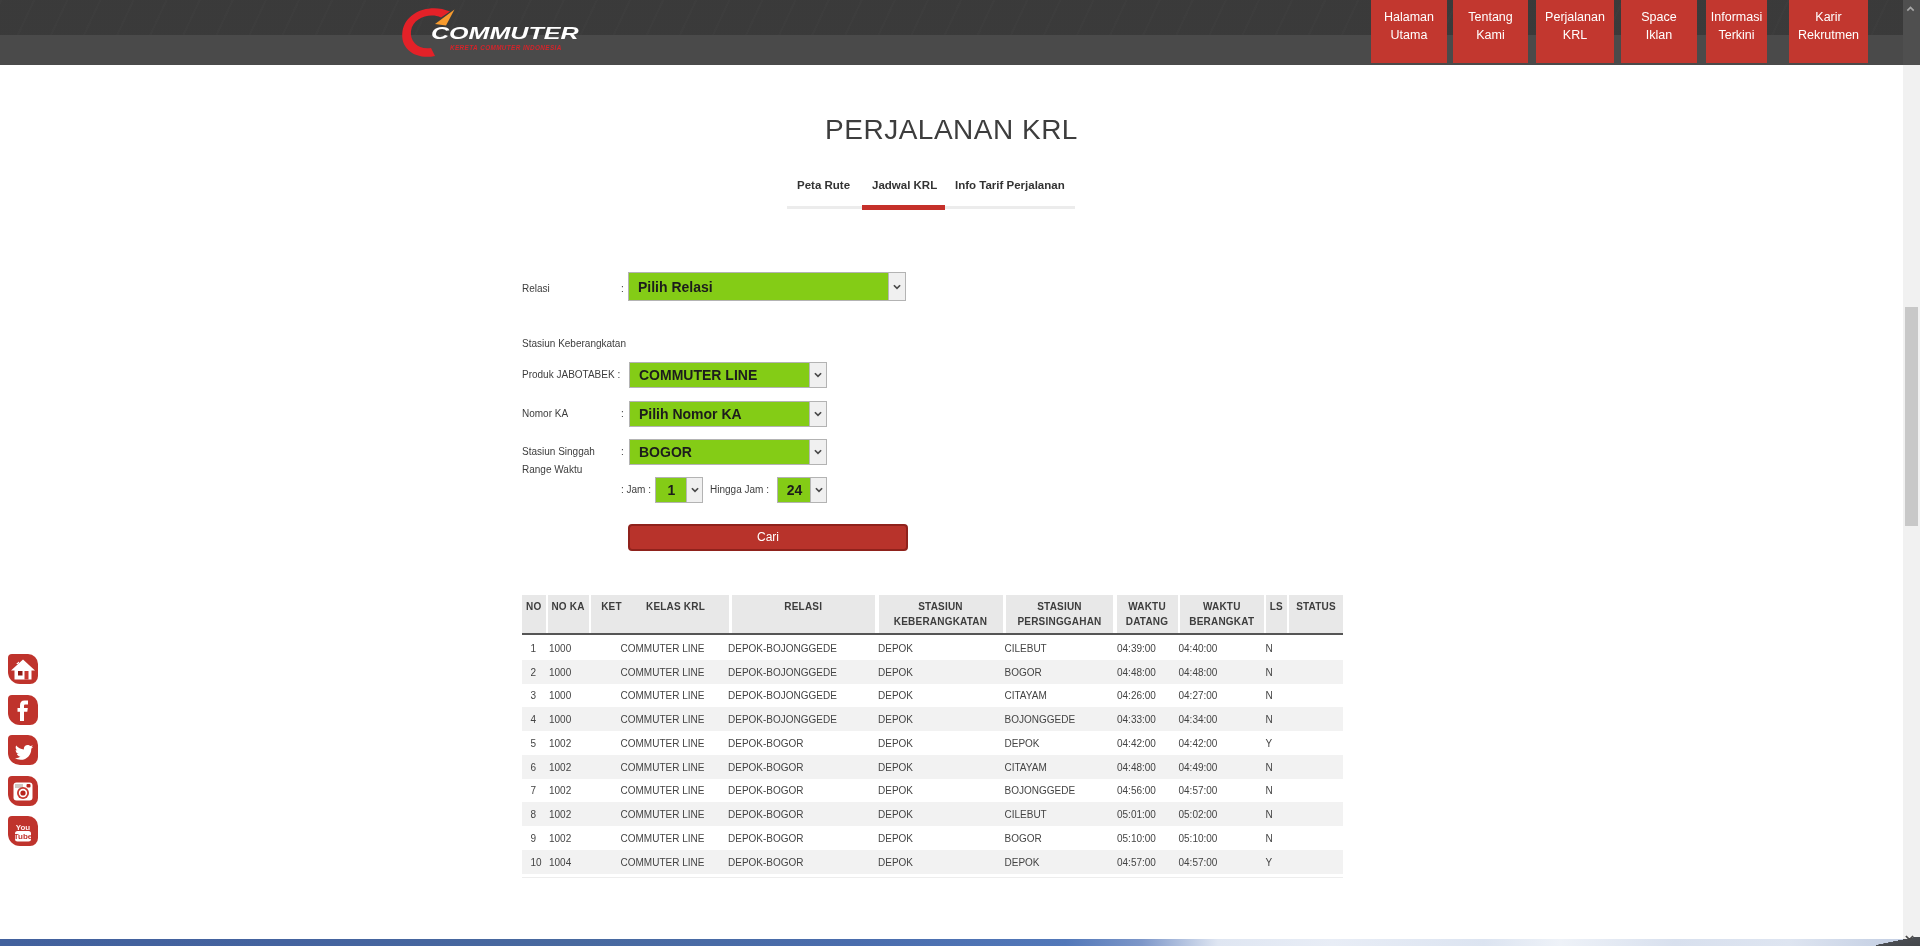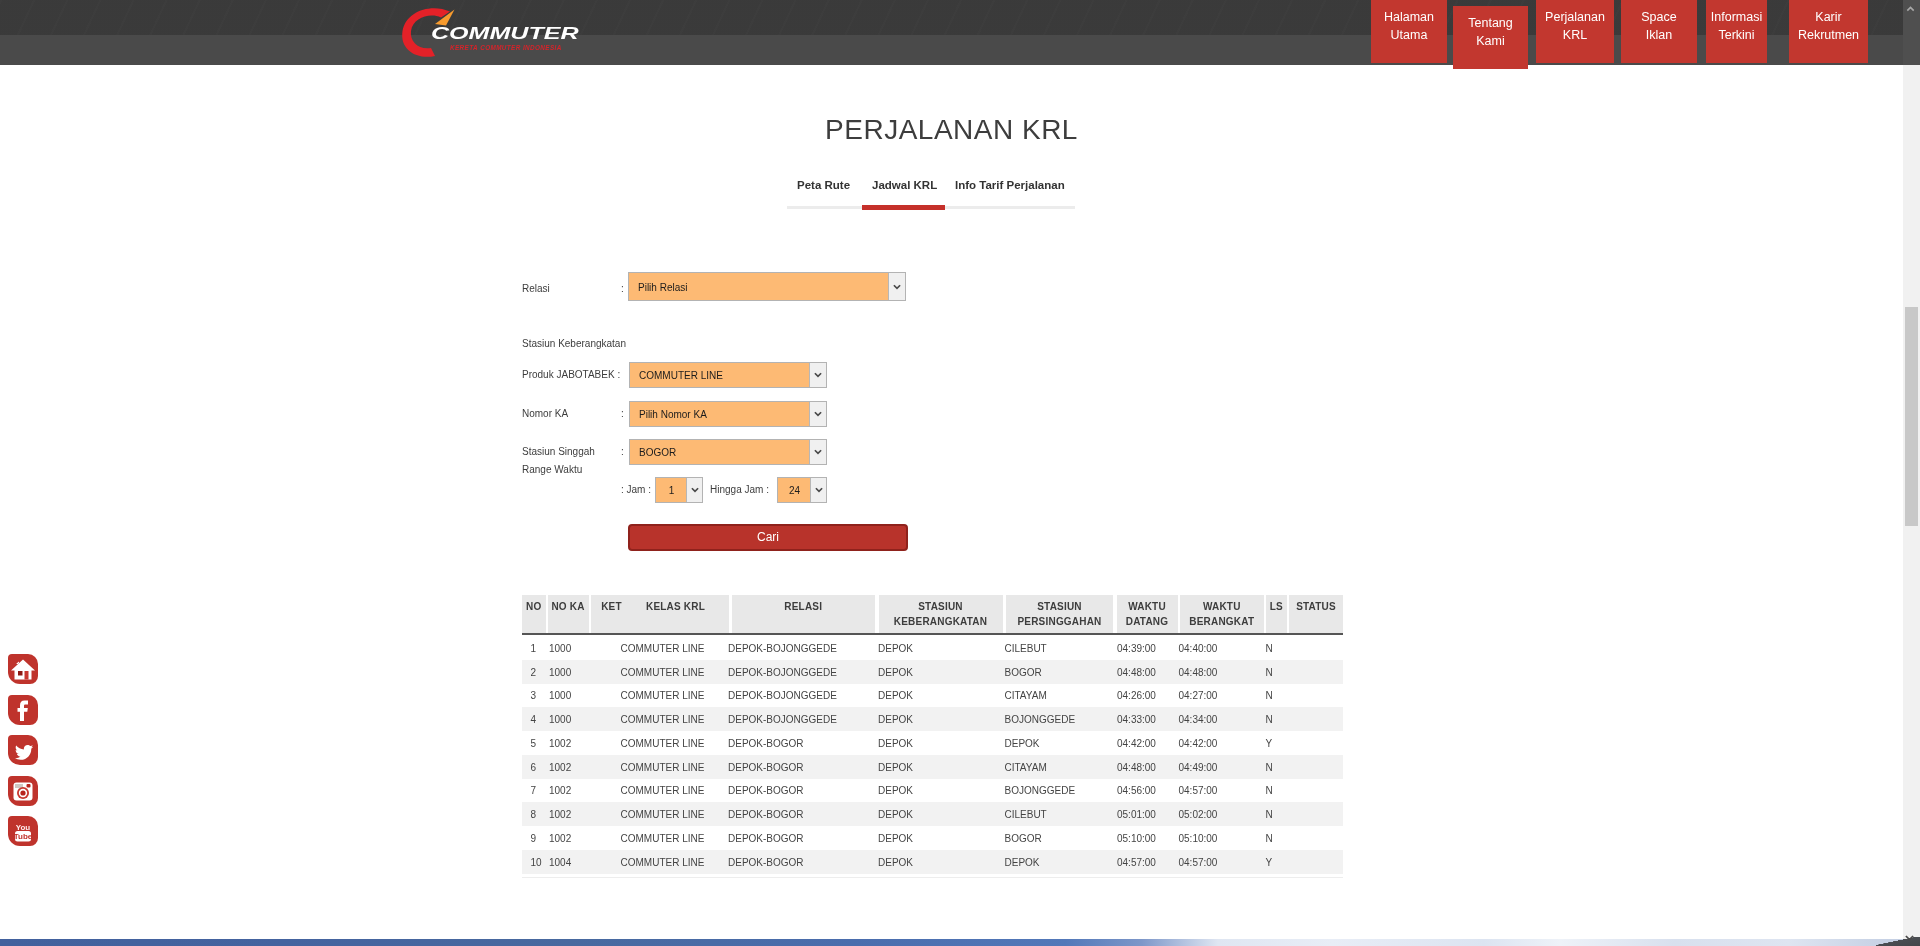--- a/index.html
+++ b/index.html
@@ -22,21 +22,21 @@
   .chev { position:absolute; left:1907px; width:9px; height:9px; }
   
   #title { position:absolute; left:0; top:114px; width:1903px; text-align:center;
     font-size:28px; color:#3d3d3d; letter-spacing:0.5px; }
   .tab { position:absolute; top:179px; font-size:11.5px; font-weight:bold; color:#333; }
   #tabline  { position:absolute; left:787px; top:205.5px; width:288px; height:3px; background:#ececec; }
   #tabred   { position:absolute; left:862px; top:205px; width:83px; height:4.5px; background:#c5302a; }
   
   .flabel { position:absolute; left:522px; font-size:10px; line-height:12px; color:#3d3d3d; }
   .fcolon { position:absolute; left:621px; font-size:10px; line-height:12px; color:#3d3d3d; }
-  .sel { position:absolute; background:#fdba74; border:1px solid #b3b3b3; font-size:10px; color:#1c1c1c; }
+  .sel { position:absolute; background:#84cc16; border:1px solid #b3b3b3; font-size:14px; color:#1c1c1c;font-weight:bold; }
   .sel .txt { position:absolute; left:9px; top:50%; transform:translateY(-50%); white-space:nowrap; }
   .sel .btn { position:absolute; right:0; top:0; bottom:0; width:17px; background:#f0f0f0;
     border-left:1px solid #b7b7b7; }
   .sel .btn svg { position:absolute; left:3px; top:50%; margin-top:-4px; }
   #cari { position:absolute; left:628px; top:524px; width:280px; height:27px; background:#b8332b;
     border:2px solid #8f221c; border-radius:4px; color:#fff; font-size:12px; text-align:center; line-height:22px; }
   
   #tbl { position:absolute; left:522px; top:595px; width:821px; font-size:10px; color:#444; }
   .th { position:absolute; background:#e8e8e8; font-weight:bold; color:#3d3d3d; text-align:center;
     font-size:10px; line-height:14.5px; padding-top:5px; height:38px; letter-spacing:0.2px; }
@@ -60,21 +60,21 @@
   <div class="band2"></div>
 </div>
 <div id="logo"><svg width="200" height="58" viewBox="0 0 200 58">
 <path d="M55,9.5 C36,1 11,9 7.5,29 C4.5,48 22,58 40,54 L36,46 C24,48 14.5,40 16,29 C18,15.5 35,10.5 46,15.5 Z" fill="#e32128"></path>
 <path d="M40,22 L59.5,7.5 L51,23.5 Z" fill="#f79b2e"></path>
 <text x="0" y="0" font-size="16.5" font-weight="bold" font-style="italic" fill="#fff" transform="translate(36,36.5) scale(1.52,1)">COMMUTER</text>
 <text x="0" y="0" font-size="6.5" font-weight="bold" font-style="italic" fill="#d6232a" transform="translate(55,48) scale(0.98,1)" letter-spacing="0.4">KERETA&nbsp;COMMUTER&nbsp;INDONESIA</text>
 </svg></div>
 
 <div class="nav" style="left:1371px;width:76px;">Halaman<br>Utama</div>
-<div class="nav" style="left:1453px;width:75px;margin-top:6px;">Tentang<br>Kami</div>
+<div class="nav" style="left:1453px;width:75px;">Tentang<br>Kami</div>
 <div class="nav" style="left:1536px;width:78px;">Perjalanan<br>KRL</div>
 <div class="nav" style="left:1621px;width:76px;">Space<br>Iklan</div>
 <div class="nav" style="left:1706px;width:61px;">Informasi<br>Terkini</div>
 <div class="nav" style="left:1789px;width:79px;">Karir<br>Rekrutmen</div>
 
 <div id="sb-track"></div>
 <div id="sb-top"></div>
 <div id="sb-thumb"></div>
 <svg class="chev" style="top:5px;left:1906px;width:9px;height:8px;" viewBox="0 0 10 10">
     <path d="M1 7 L5 3 L9 7" stroke="#a8a8a8" stroke-width="2" fill="none"></path>

